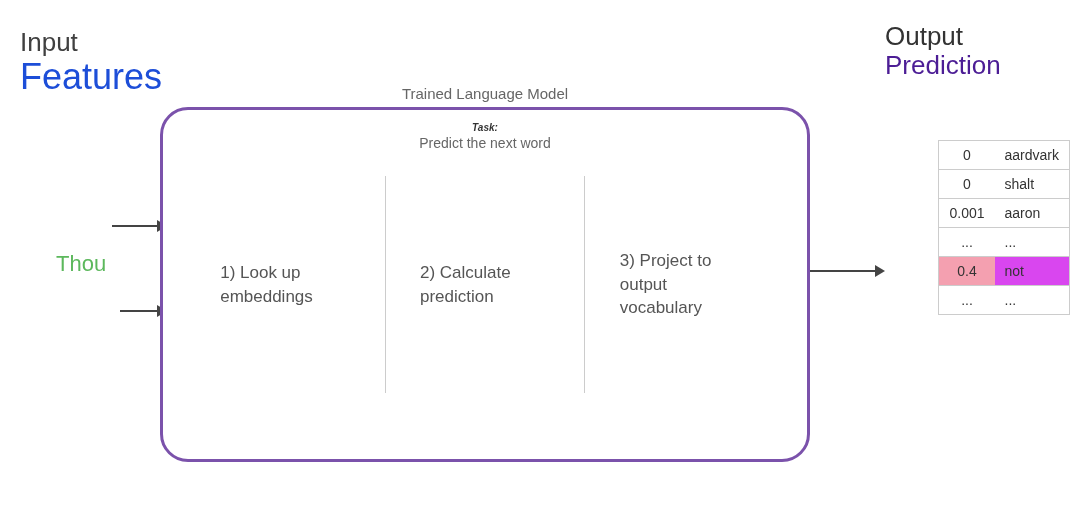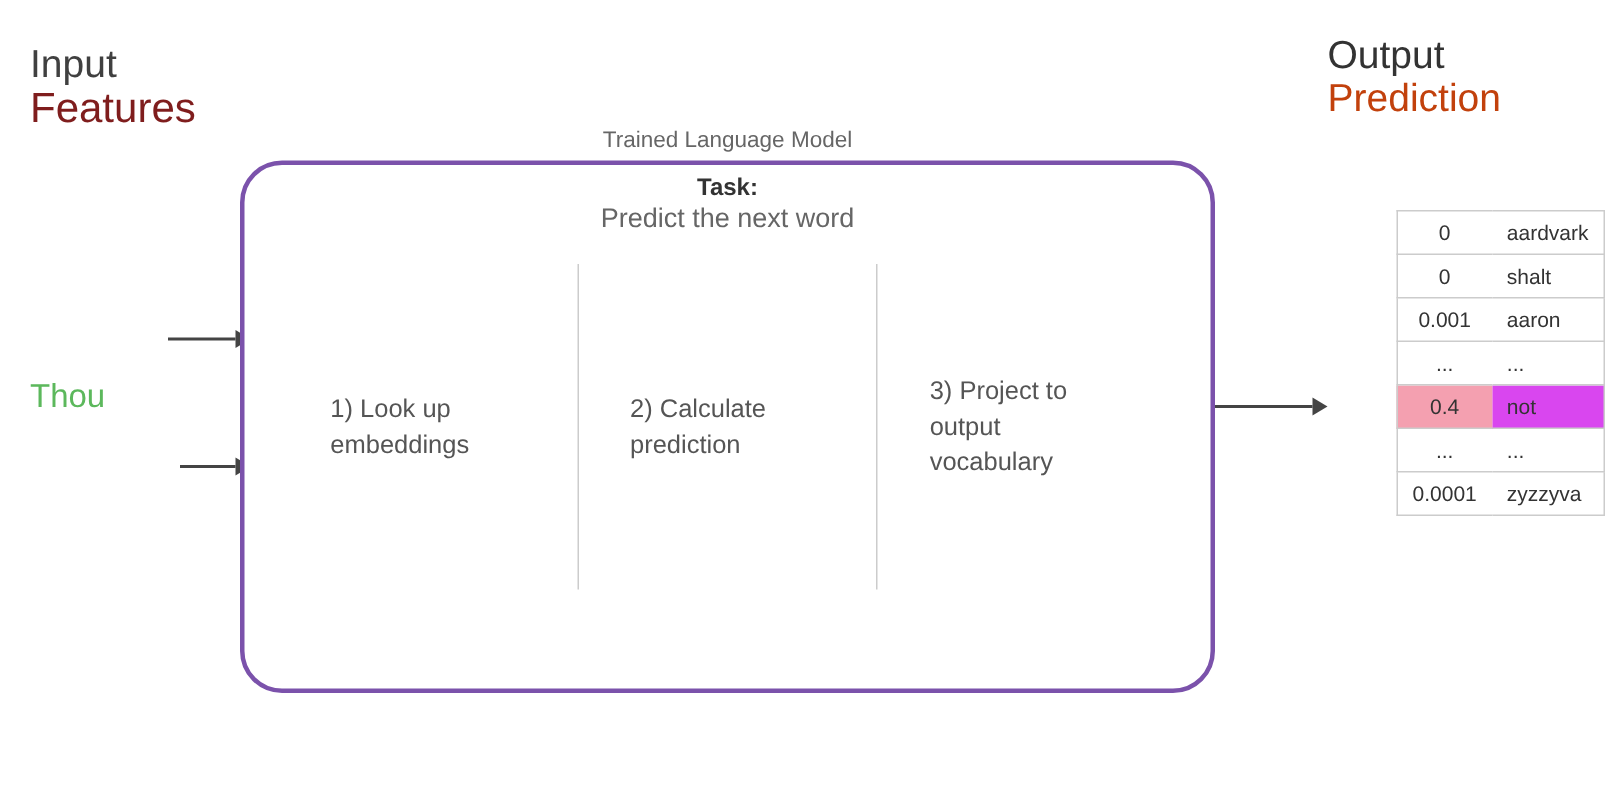--- a/index.html
+++ b/index.html
@@ -35,23 +35,23 @@
     }
 
     .input-title {
       font-size: 26px;
       font-weight: 300;
       color: #404040;
       line-height: 1.1;
     }
 
     .input-subtitle {
-      font-size: 28px;
+      font-size: 36px;
       font-weight: 300;
-      color: #7f1d1d;
+      color: #1d4ed8;
       line-height: 1.1;
     }
 
     
     .input-words {
       position: absolute;
       left: 20px;
       top: 0;
       bottom: 0;
       width: 110px;
@@ -61,20 +61,21 @@
       gap: 70px;
     }
 
     .input-word {
       font-size: 22px;
       color: #5cb85c;
       font-weight: 400;
       display: flex;
       align-items: center;
       gap: 8px;
+      margin-left: 36px;
     }
 
     
     .arrow-thou {
       position: absolute;
       left: 112px;
       top: 220px;
       display: flex;
       align-items: center;
     }
@@ -121,27 +122,28 @@
     .task-label {
       position: absolute;
       top: 10px;
       left: 50%;
       transform: translateX(-50%);
       text-align: center;
       white-space: nowrap;
     }
 
     .task-bold {
-      font-size: 16px;
+      font-size: 10px;
       font-weight: bold;
       color: #333;
+      font-style: italic;
     }
 
     .task-text {
-      font-size: 18px;
+      font-size: 14px;
       color: #666;
       display: block;
     }
 
     .step-text {
       font-size: 17px;
       color: #555;
       line-height: 1.4;
       max-width: 130px;
     }
@@ -177,21 +179,21 @@
     .output-title {
       font-size: 26px;
       font-weight: 300;
       color: #333;
       line-height: 1.1;
     }
 
     .output-subtitle {
       font-size: 26px;
       font-weight: 300;
-      color: #c2410c;
+      color: #4c1d95;
       line-height: 1.1;
     }
 
     
     .vocab-table {
       position: absolute;
       right: 10px;
       top: 140px;
       border-collapse: collapse;
     }
@@ -308,20 +310,16 @@
           <td class="word-cell">...</td>
         </tr>
         <tr class="highlight-row">
           <td class="num-cell">0.4</td>
           <td class="word-cell">not</td>
         </tr>
         <tr>
           <td class="num-cell">...</td>
           <td class="word-cell">...</td>
         </tr>
-        <tr>
-          <td class="num-cell">0.0001</td>
-          <td class="word-cell">zyzzyva</td>
-        </tr>
       </tbody>
   </table>
 
 </div>
 
 </body></html>

